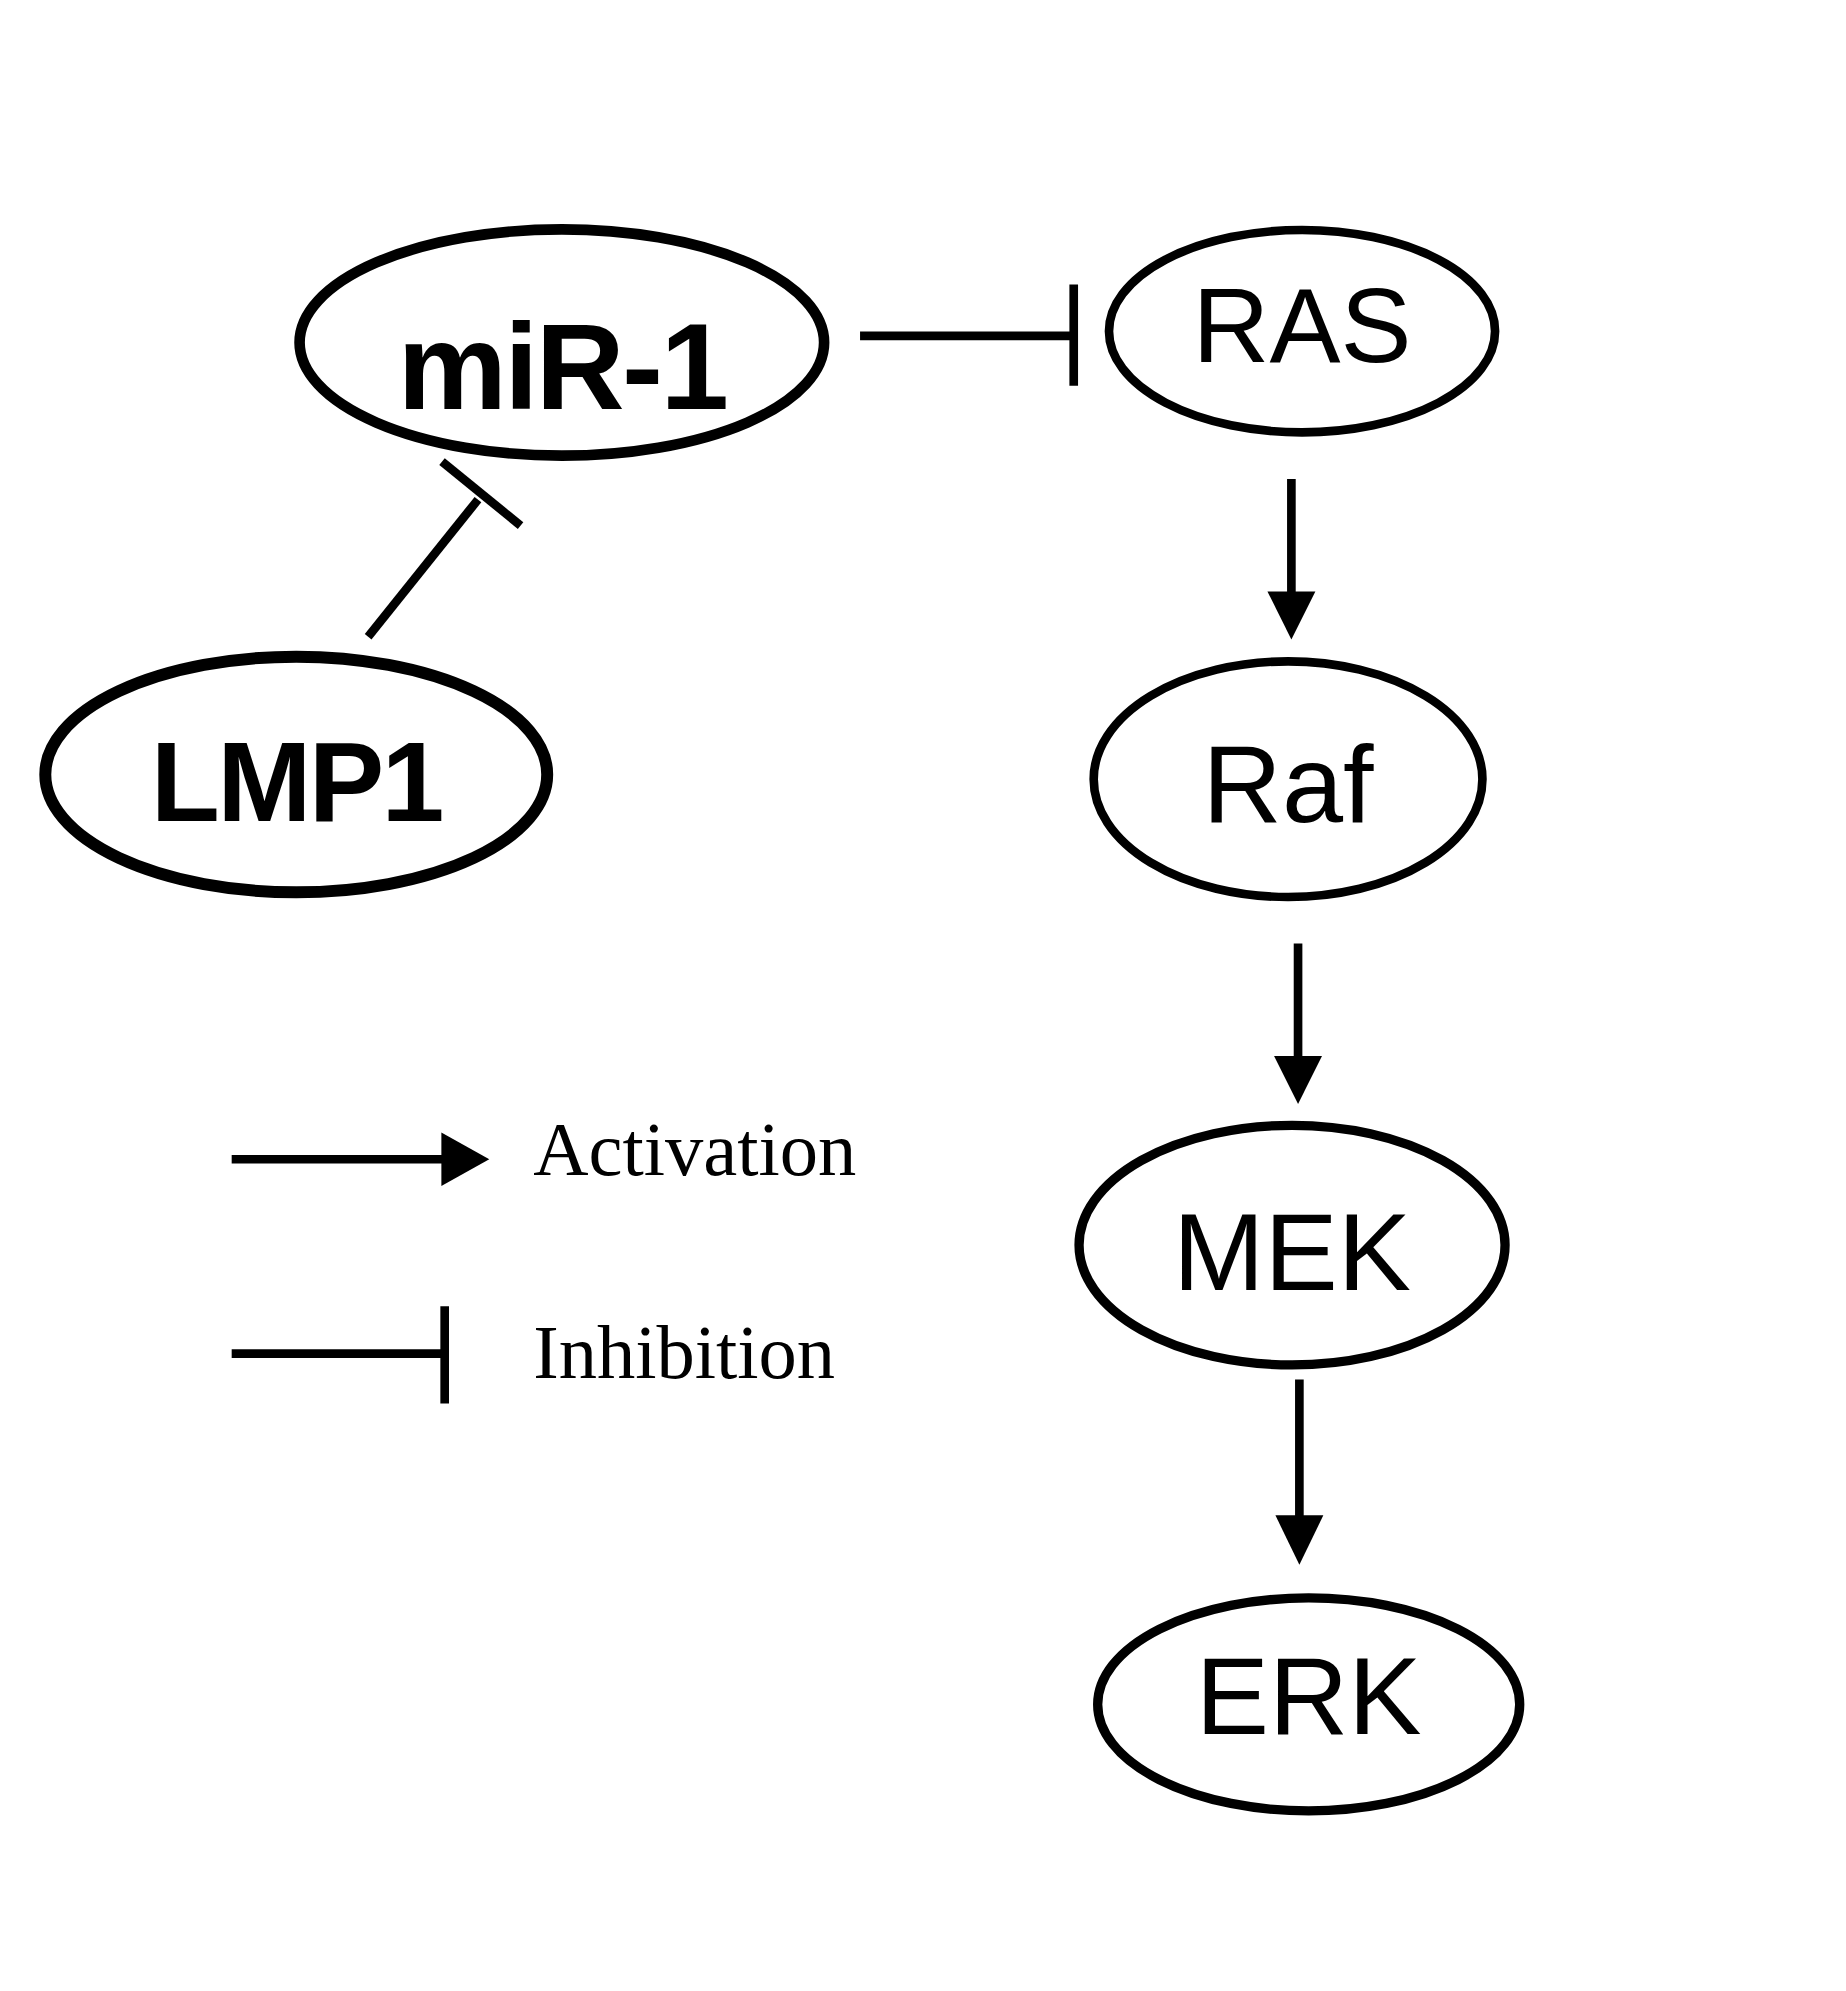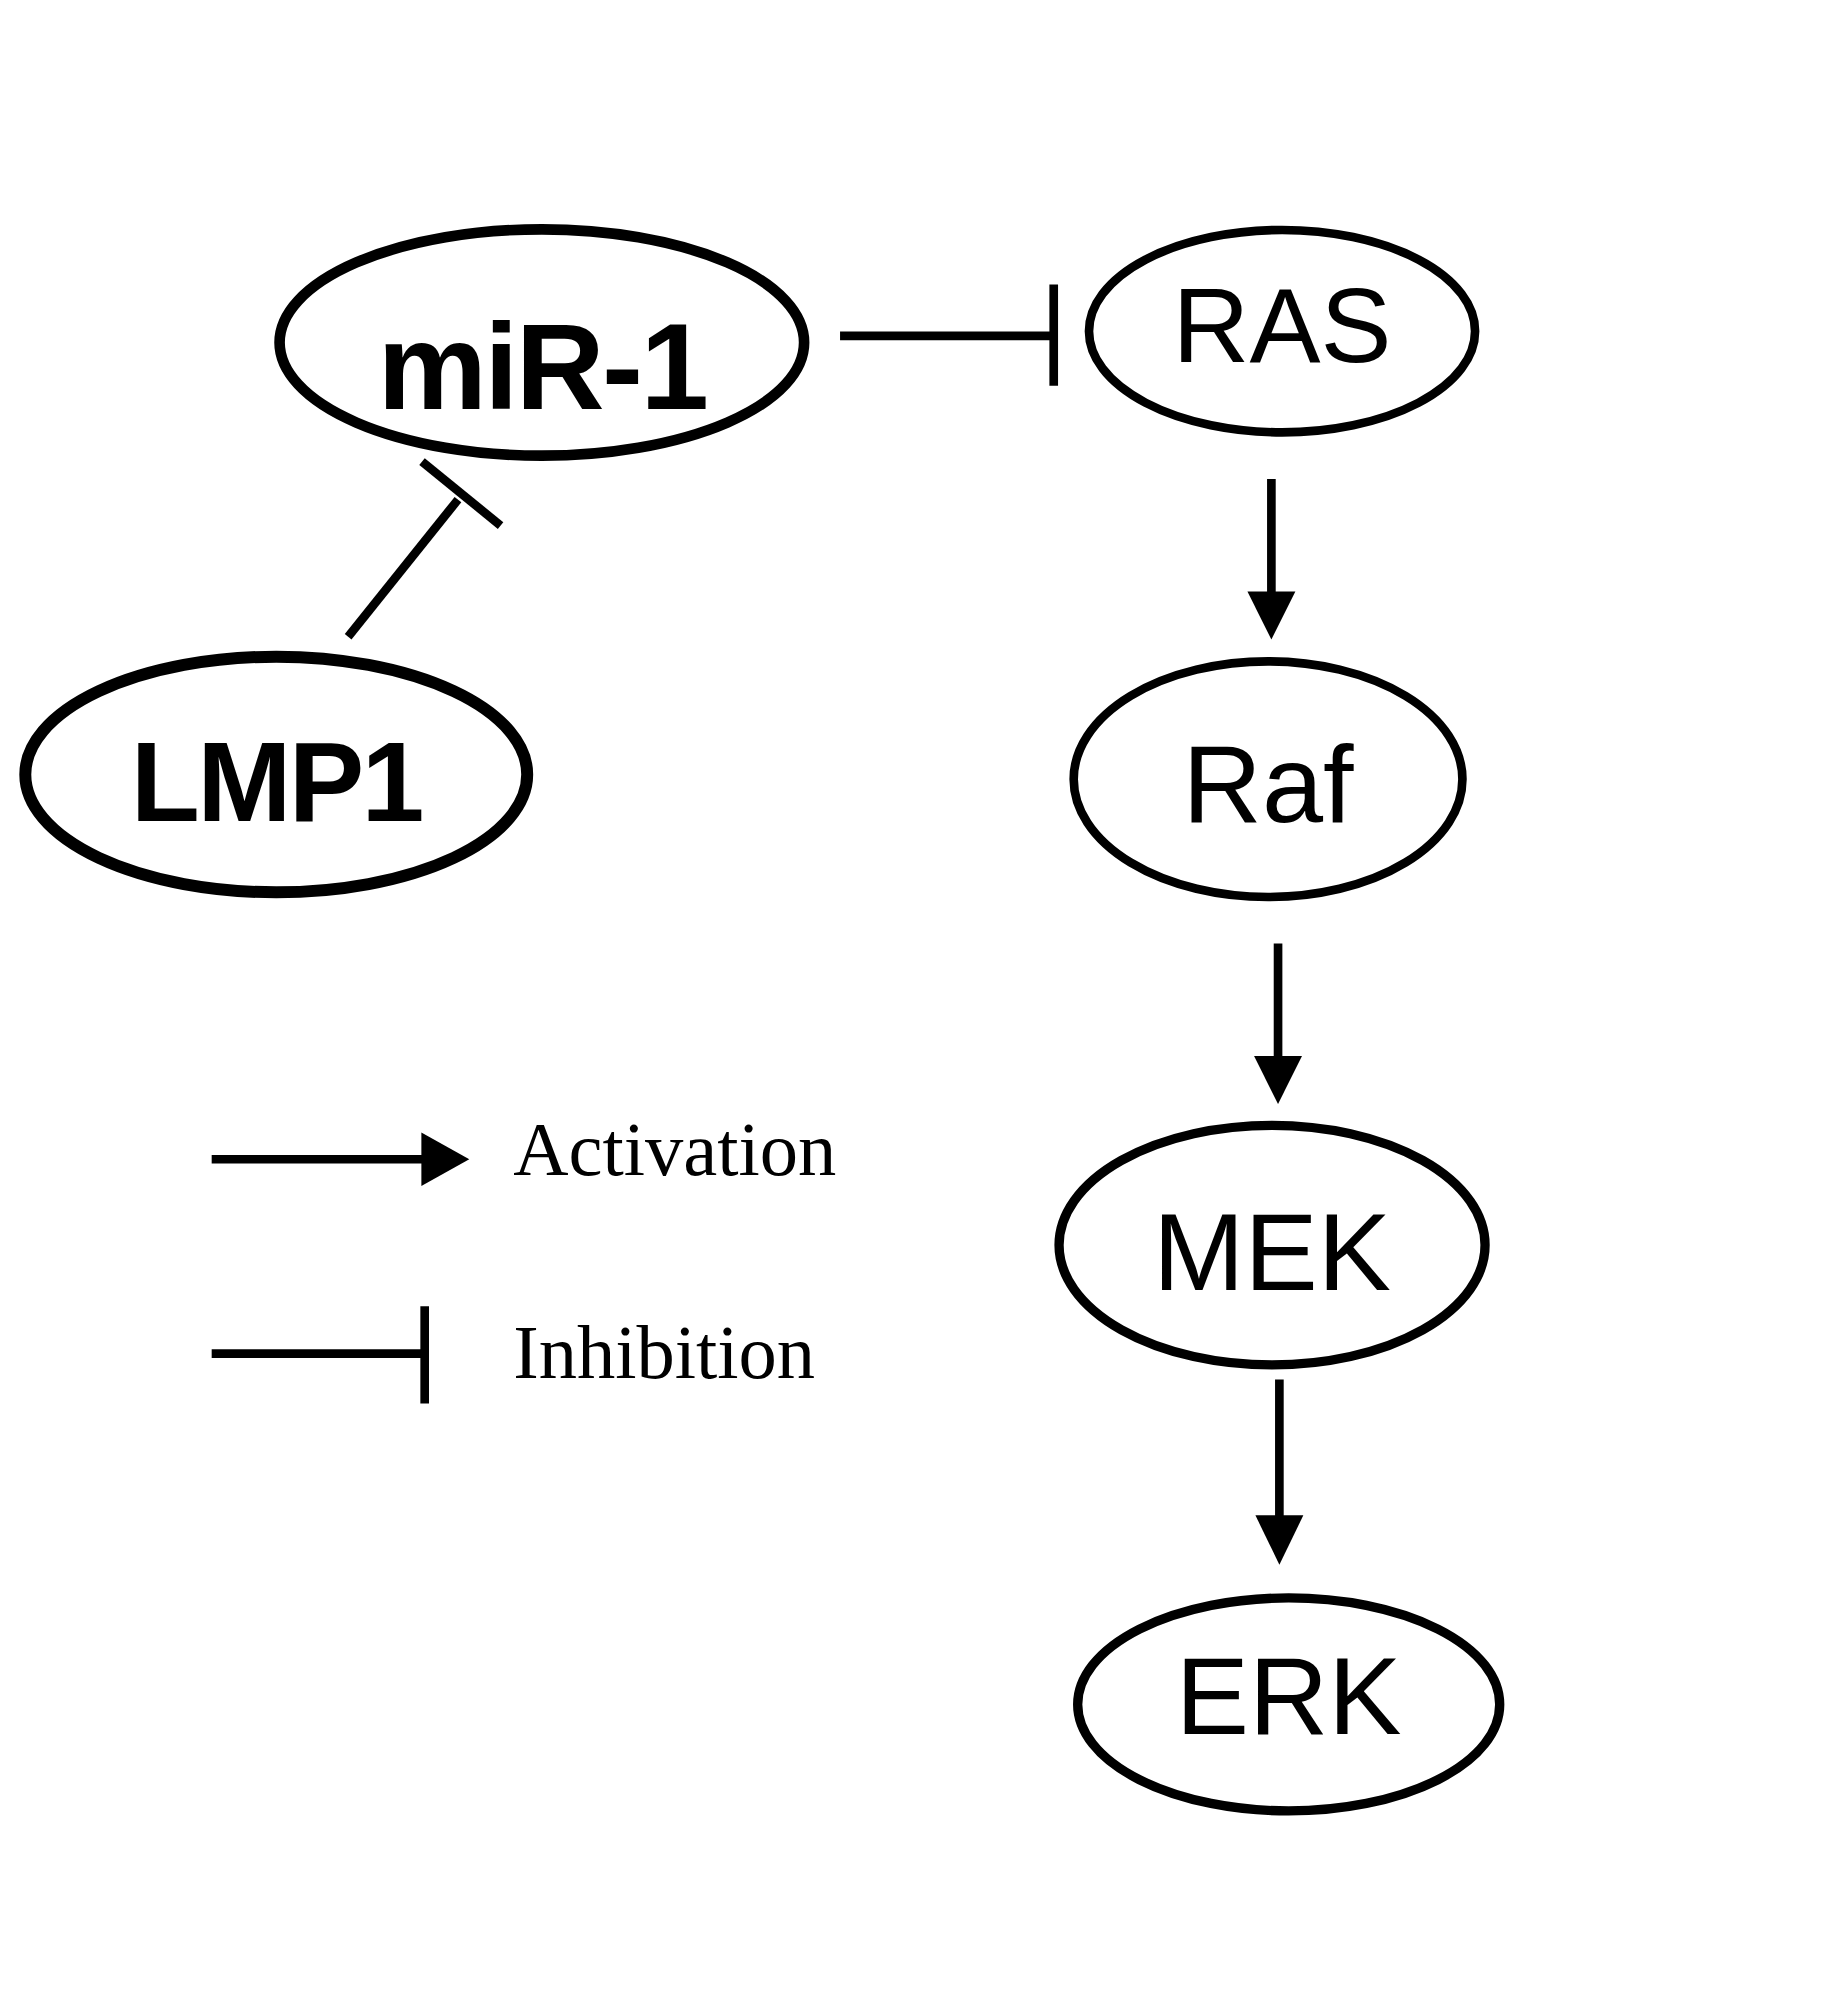--- a/index.html
+++ b/index.html
@@ -5,20 +5,21 @@
   html, body {
     margin: 0;
     padding: 0;
     background: #ffffff;
   }
   .figure-canvas {
     position: relative;
     width: 1525px;
     height: 1991px;
     background: #ffffff;
+    margin-left: 20px;
   }
   svg {
     display: block;
     width: 100%;
     height: 100%;
   }
   .node-ellipse {
     fill: #ffffff;
     stroke: #000000;
   }

